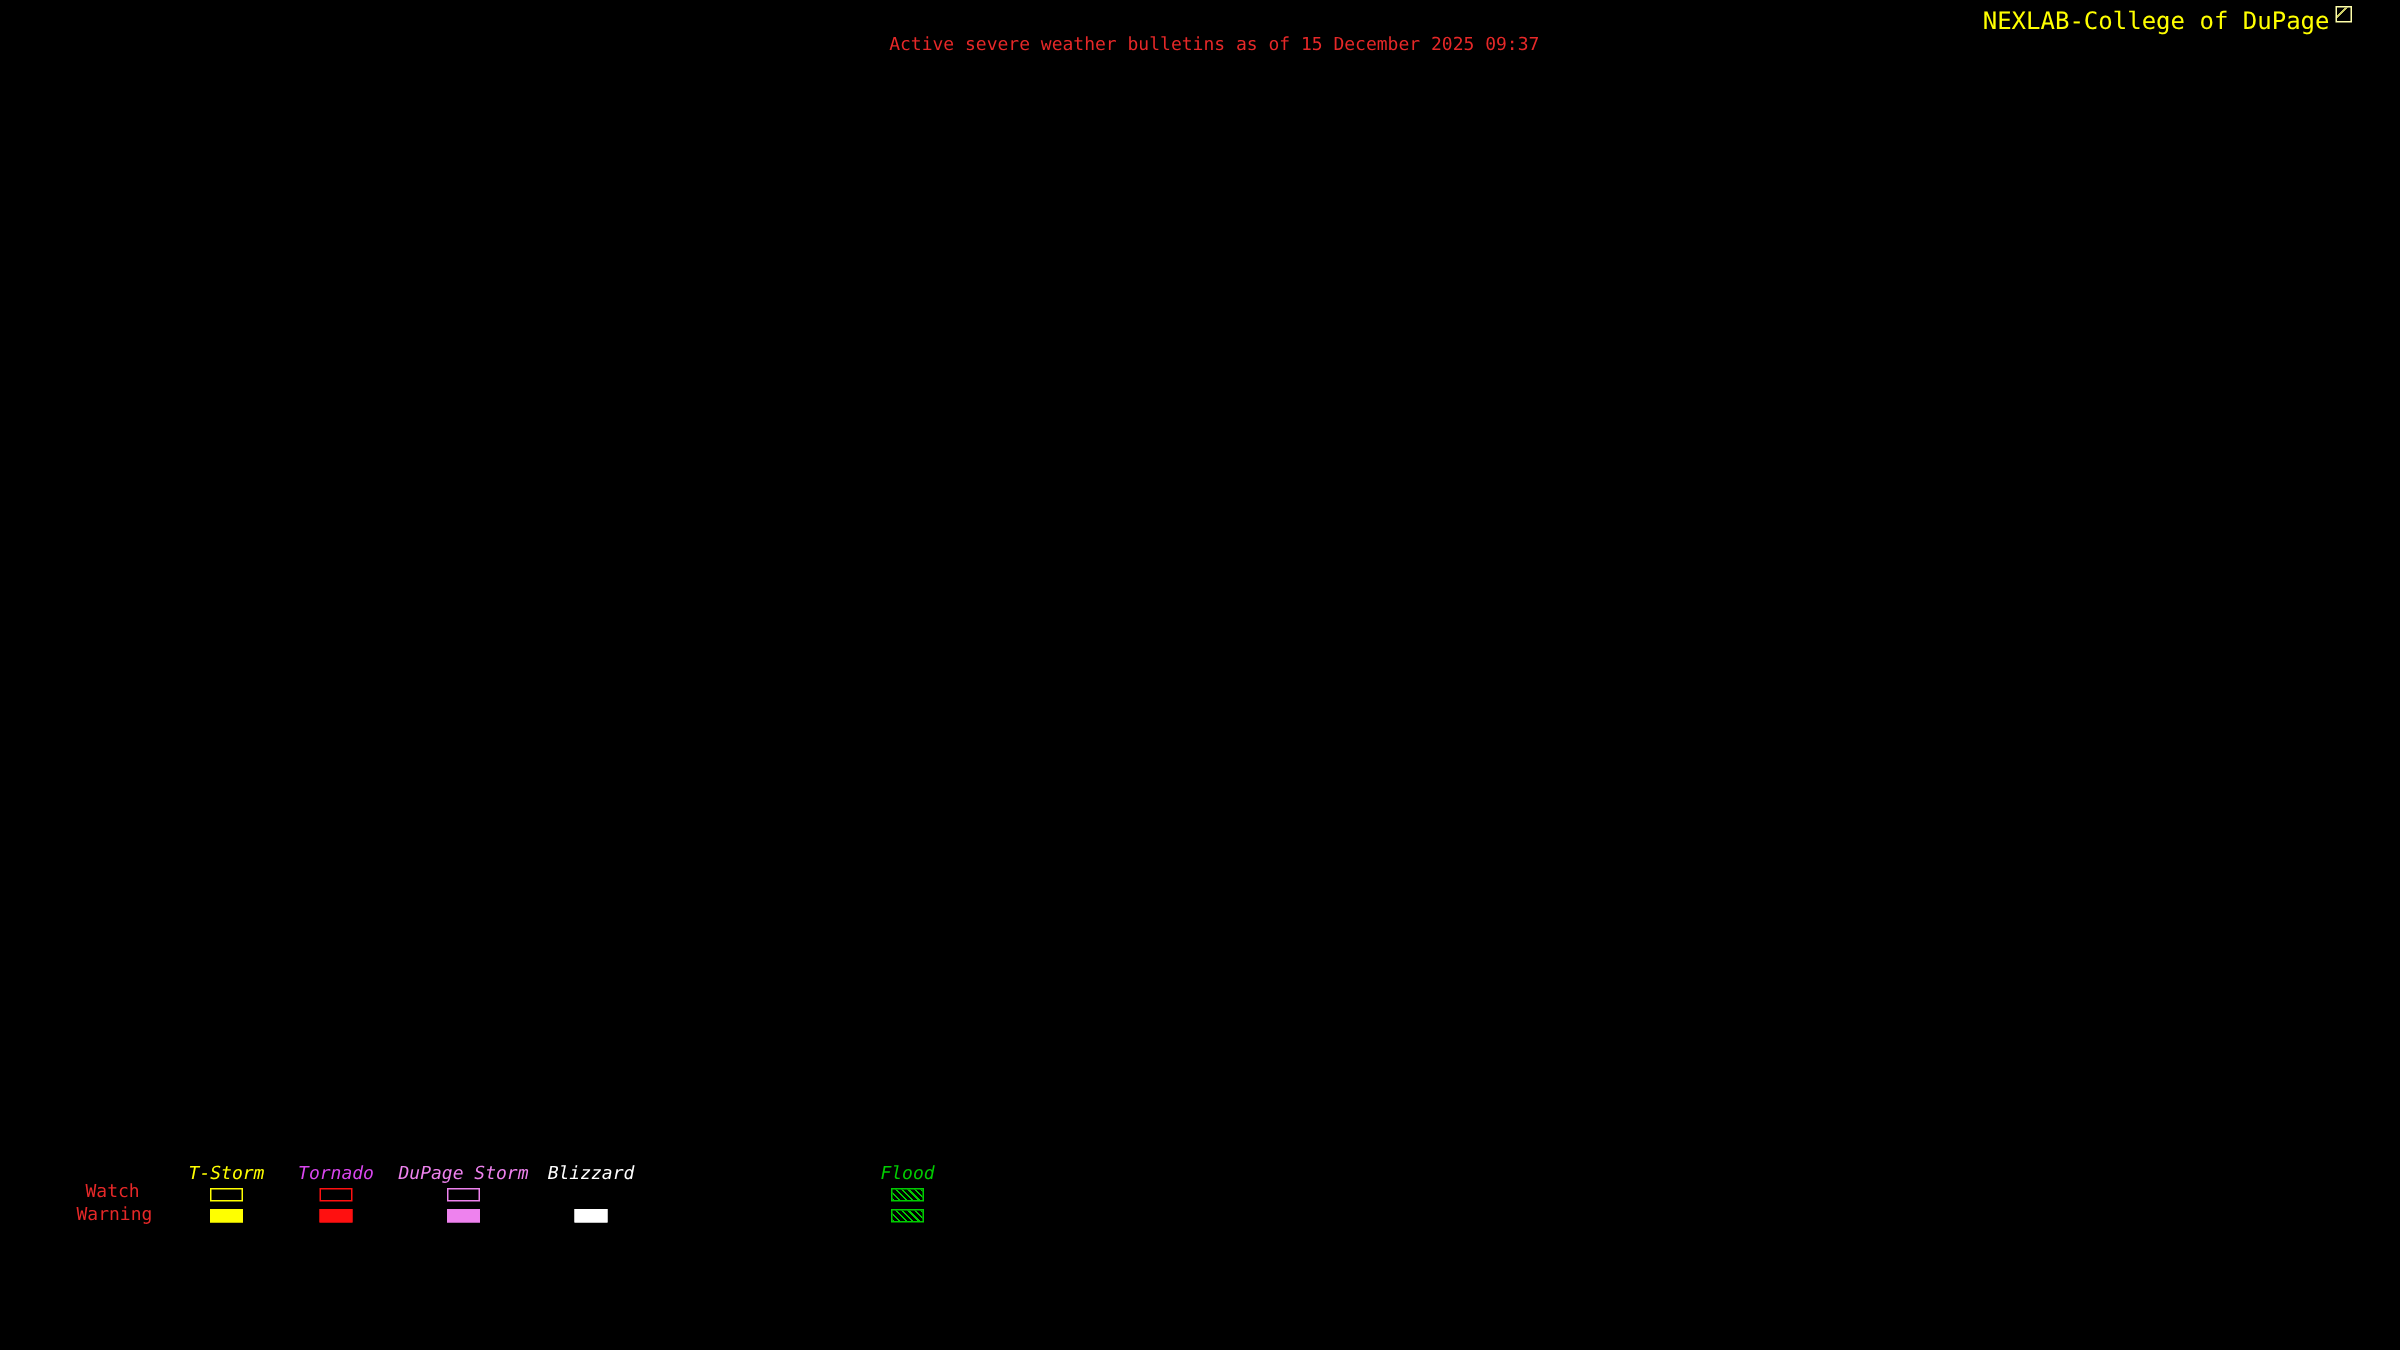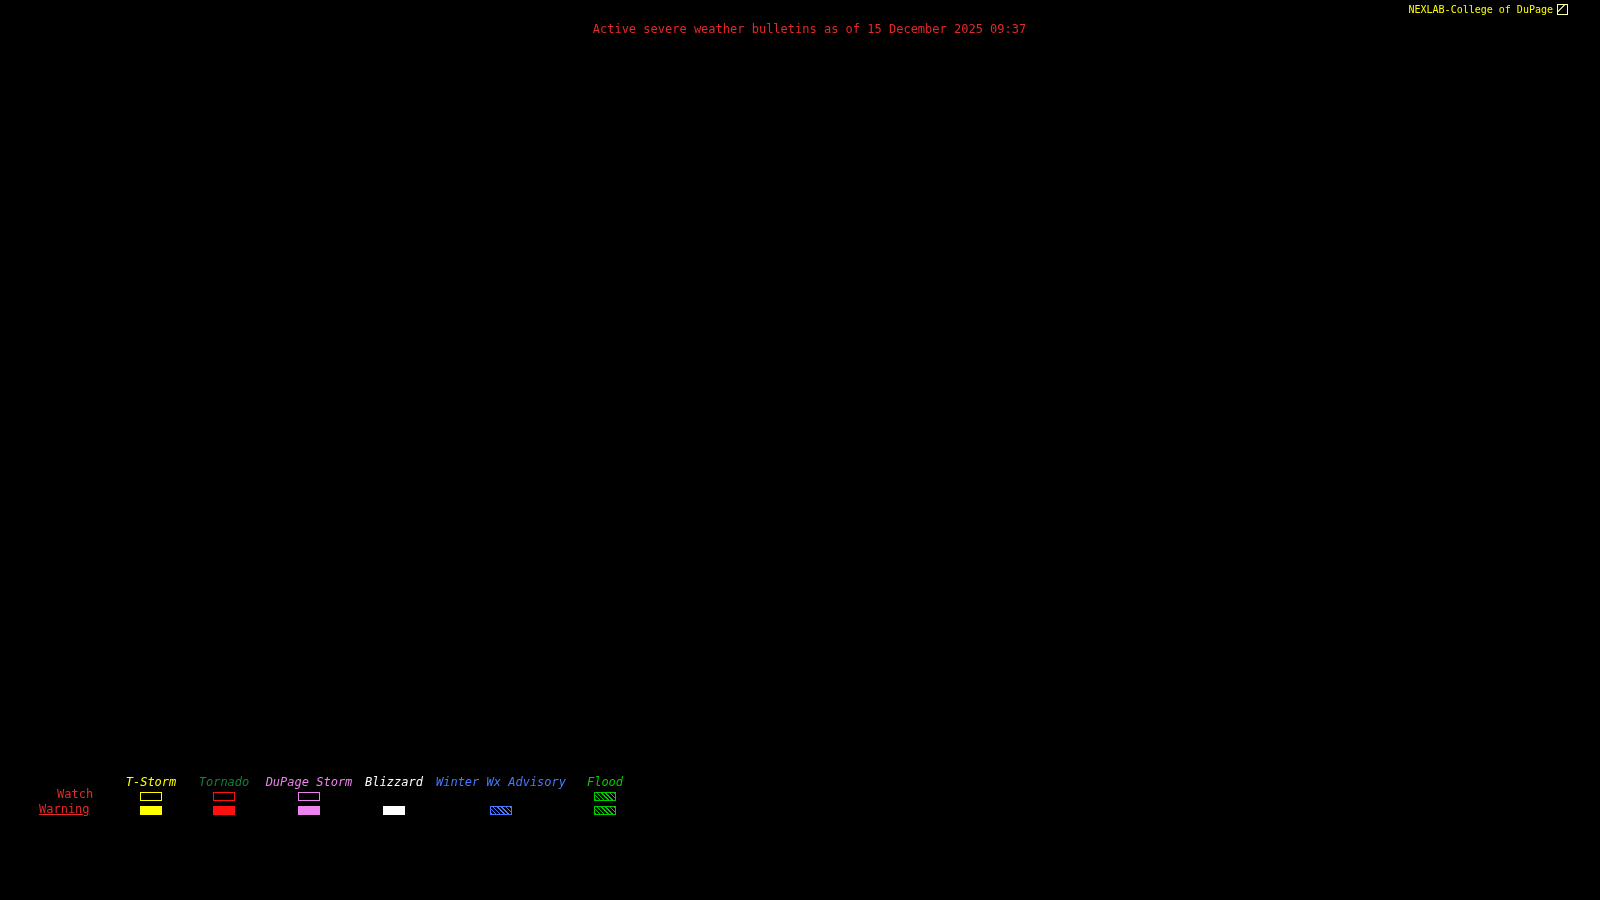--- a/index.html
+++ b/index.html
@@ -28,21 +28,21 @@
     font-size: 12px;
     letter-spacing: 0px;
     white-space: pre;
   }
 
   
   .attribution {
     position: absolute;
     top: 4px;
     right: 47px;
-    font-size: 10px;
+    font-size: 16px;
     white-space: pre;
   }
   .cursor-icon {
     position: absolute;
     top: 4px;
     right: 32px;
     width: 11px;
     height: 11px;
     border: 1px solid #ffffaa;
     background:
@@ -56,21 +56,21 @@
     top: 775px;
     width: 720px;
     height: 50px;
   }
   .legend-row-label {
     position: absolute;
     font-size: 12px;
     white-space: pre;
   }
   .legend-row-label.watch   { left: 57px; top: 12px; }
-  .legend-row-label.warning { left: 39px; top: 27px; text-decoration: underline; }
+  .legend-row-label.warning { left: 51px; top: 27px; }
 
   .legend-col {
     position: absolute;
     top: 0;
     height: 50px;
     text-align: center;
     font-style: italic;
   }
   .legend-col-label {
     font-size: 12px;
@@ -106,42 +106,37 @@
 
   <div class="legend-row-label warning" style="color: rgb(230, 40, 40);">Warning</div>
 
   <div class="legend-col" style="left:111px; width:80px;">
     <div class="legend-col-label" style="color: rgb(255, 255, 0);">T-Storm</div>
     <span class="swatch watch" style="border-color: rgb(255, 255, 0); background: transparent;"></span>
     <span class="swatch warning" style="border-color: rgb(255, 255, 0); background: rgb(255, 255, 0);"></span>
   </div>
 
   <div class="legend-col" style="left:184px; width:80px;">
-    <div class="legend-col-label" style="color: #15803d;">Tornado</div>
+    <div class="legend-col-label" style="color: #d946ef;">Tornado</div>
     <span class="swatch watch" style="border-color: rgb(255, 16, 16); background: transparent;"></span>
     <span class="swatch warning" style="border-color: rgb(255, 16, 16); background: rgb(255, 16, 16);"></span>
   </div>
 
   <div class="legend-col" style="left:254px; width:110px;">
     <div class="legend-col-label" style="color: rgb(238, 130, 238);">DuPage Storm</div>
     <span class="swatch watch" style="border-color: rgb(238, 130, 238); background: transparent;"></span>
     <span class="swatch warning" style="border-color: rgb(238, 130, 238); background: rgb(238, 130, 238);"></span>
   </div>
 
   <div class="legend-col" style="left:349px; width:90px;">
     <div class="legend-col-label" style="color: rgb(255, 255, 255);">Blizzard</div>
 
     <span class="swatch warning" style="border-color: rgb(255, 255, 255); background: rgb(255, 255, 255);"></span>
   </div>
 
-  <div class="legend-col" style="left:426px; width:150px;">
-    <div class="legend-col-label" style="color: rgb(72, 120, 255);">Winter Wx Advisory</div>
-
-    <span class="swatch warning" style="border-color: rgb(72, 120, 255); background: repeating-linear-gradient(45deg, rgb(72, 120, 255) 0px, rgb(72, 120, 255) 1px, transparent 1px, transparent 3px);"></span>
-  </div>
 
   <div class="legend-col" style="left:565px; width:80px;">
     <div class="legend-col-label" style="color: rgb(0, 204, 0);">Flood</div>
     <span class="swatch watch" style="border-color: rgb(0, 204, 0); background: repeating-linear-gradient(45deg, rgb(0, 204, 0) 0px, rgb(0, 204, 0) 1px, transparent 1px, transparent 3px);"></span>
     <span class="swatch warning" style="border-color: rgb(0, 204, 0); background: repeating-linear-gradient(45deg, rgb(0, 204, 0) 0px, rgb(0, 204, 0) 1px, transparent 1px, transparent 3px);"></span>
   </div>
 
 </div>
 
 </body></html>

